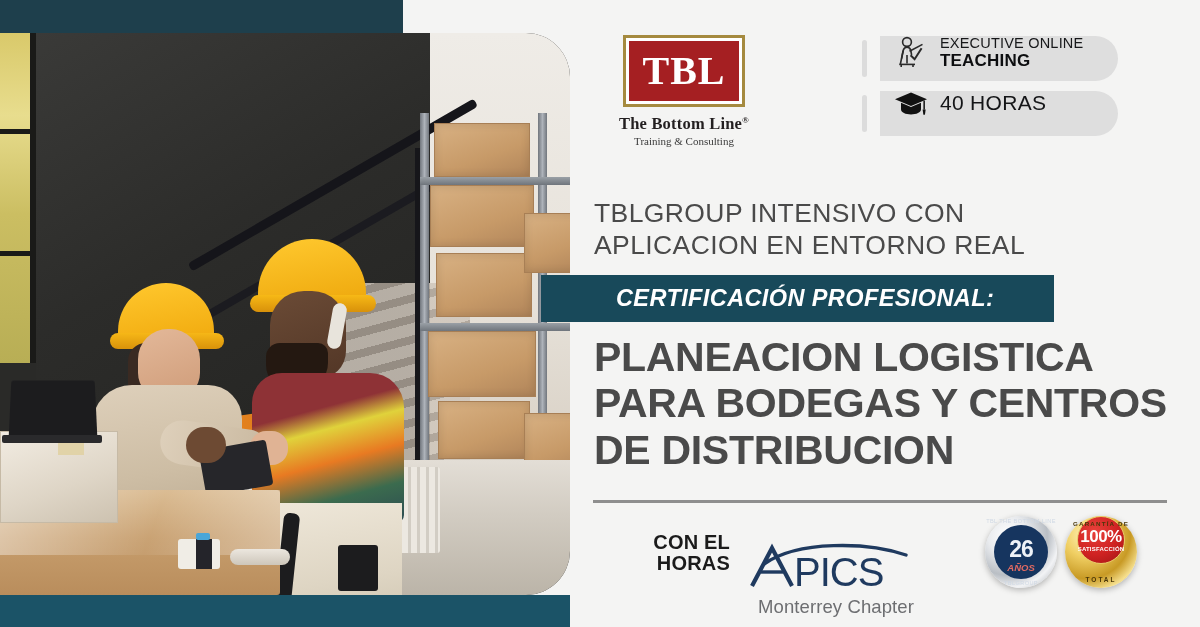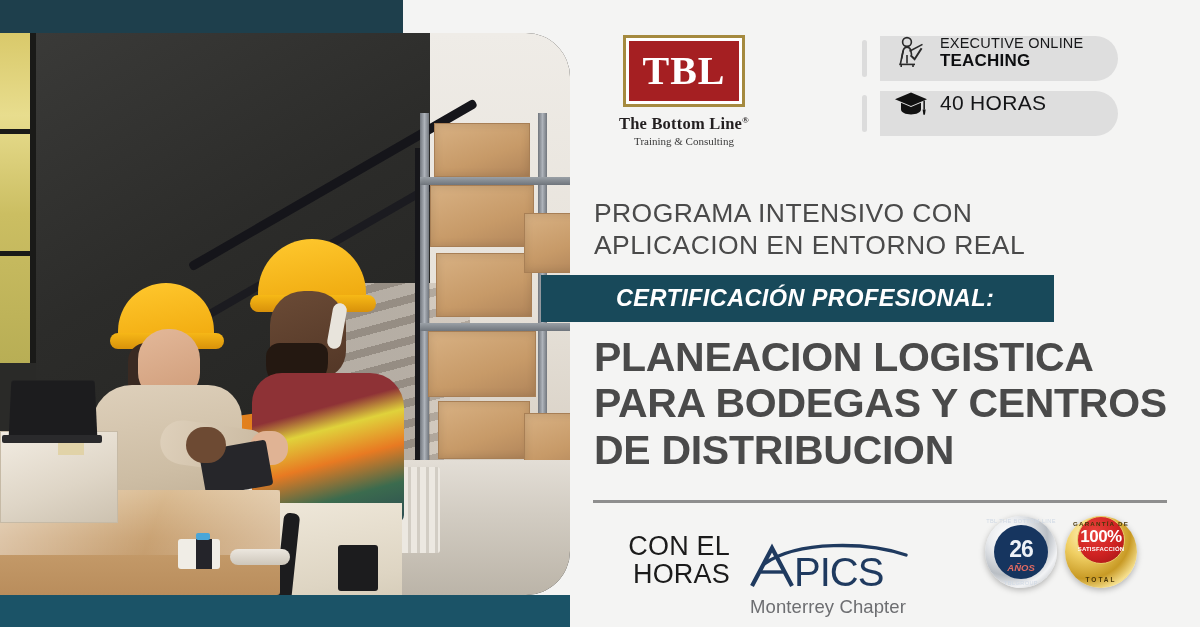--- a/index.html
+++ b/index.html
@@ -288,31 +288,31 @@
   .divider{
     position:absolute; left:23px; top:500px; width:574px; height:3px;
     background:#8e8e8e;
   }
 
   
   .footer{ position:absolute; left:0; top:516px; width:630px; height:100px; }
 
   .con-aval{
     position:absolute; left:50px; top:16px;
-    font-size:27px; font-weight:400; color:#1b1b1b;
+    font-size:20px; font-weight:700; color:#1b1b1b;
     line-height:1.05; letter-spacing:.2px; text-align:right; width:110px;
   }
 
   .apics{ position:absolute; left:180px; top:24px; width:170px; }
   .apics-mark{ position:relative; width:160px; height:54px; }
   .apics-text{
     position:absolute; left:0; top:2px; width:160px; height:50px;
   }
   .apics-sub{
-    font-size:18.5px; color:#6d6e71; margin-top:2px; letter-spacing:.1px;
+    font-size:18.5px; color:#6d6e71; margin-top:2px; letter-spacing:.1px;margin-left:8px;
   }
 
   .seals{ position:absolute; left:415px; top:0px; display:flex; gap:8px; }
   .seal{ width:72px; height:72px; position:relative; }
 
   .seal-silver{
     border-radius:50%;
     background:
       radial-gradient(circle at 32% 28%, #ffffff 0%, #e9ebee 28%, #b9bec4 55%, #f2f3f5 72%, #9ba1a8 100%);
     box-shadow:0 2px 6px rgba(0,0,0,.28);
@@ -487,21 +487,21 @@
             </svg>
           </span>
           <span class="badge-single">40 HORAS</span>
         </span>
       </div>
 
     </div>
   </div>
 
   <div class="kicker">
-    <div>PROGRAMA INTENSIVO CON</div>
+    <div>TBLGROUP INTENSIVO CON</div>
     <div>APLICACION EN ENTORNO REAL</div>
   </div>
 
   <div class="cert-banner">
     <span class="cert-text">CERTIFICACIÓN PROFESIONAL:</span>
   </div>
 
   <div class="title">
     <div>PLANEACION LOGISTICA</div>
     <div>PARA BODEGAS Y CENTROS</div>

